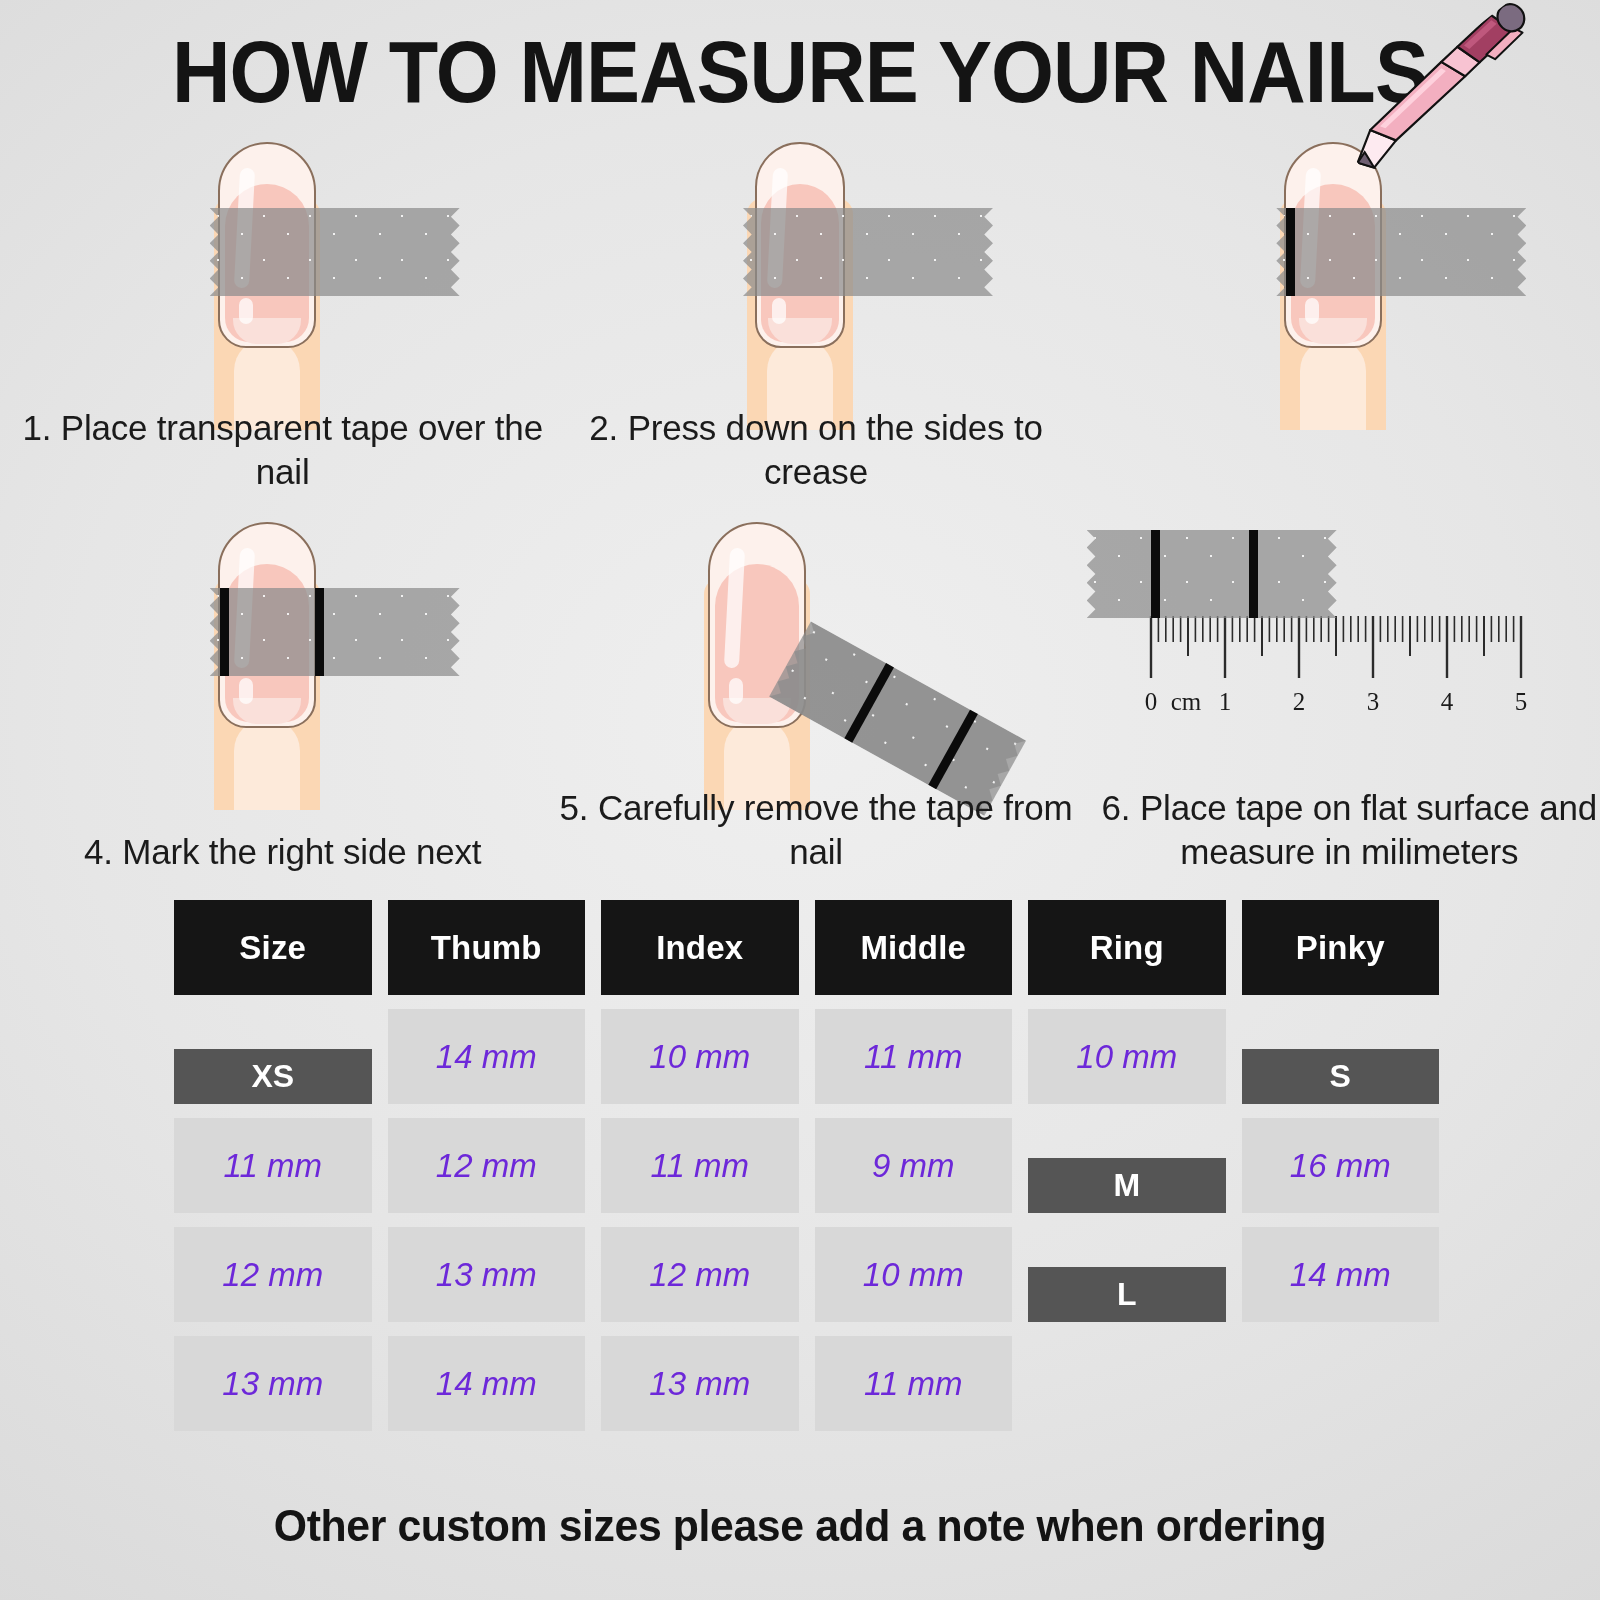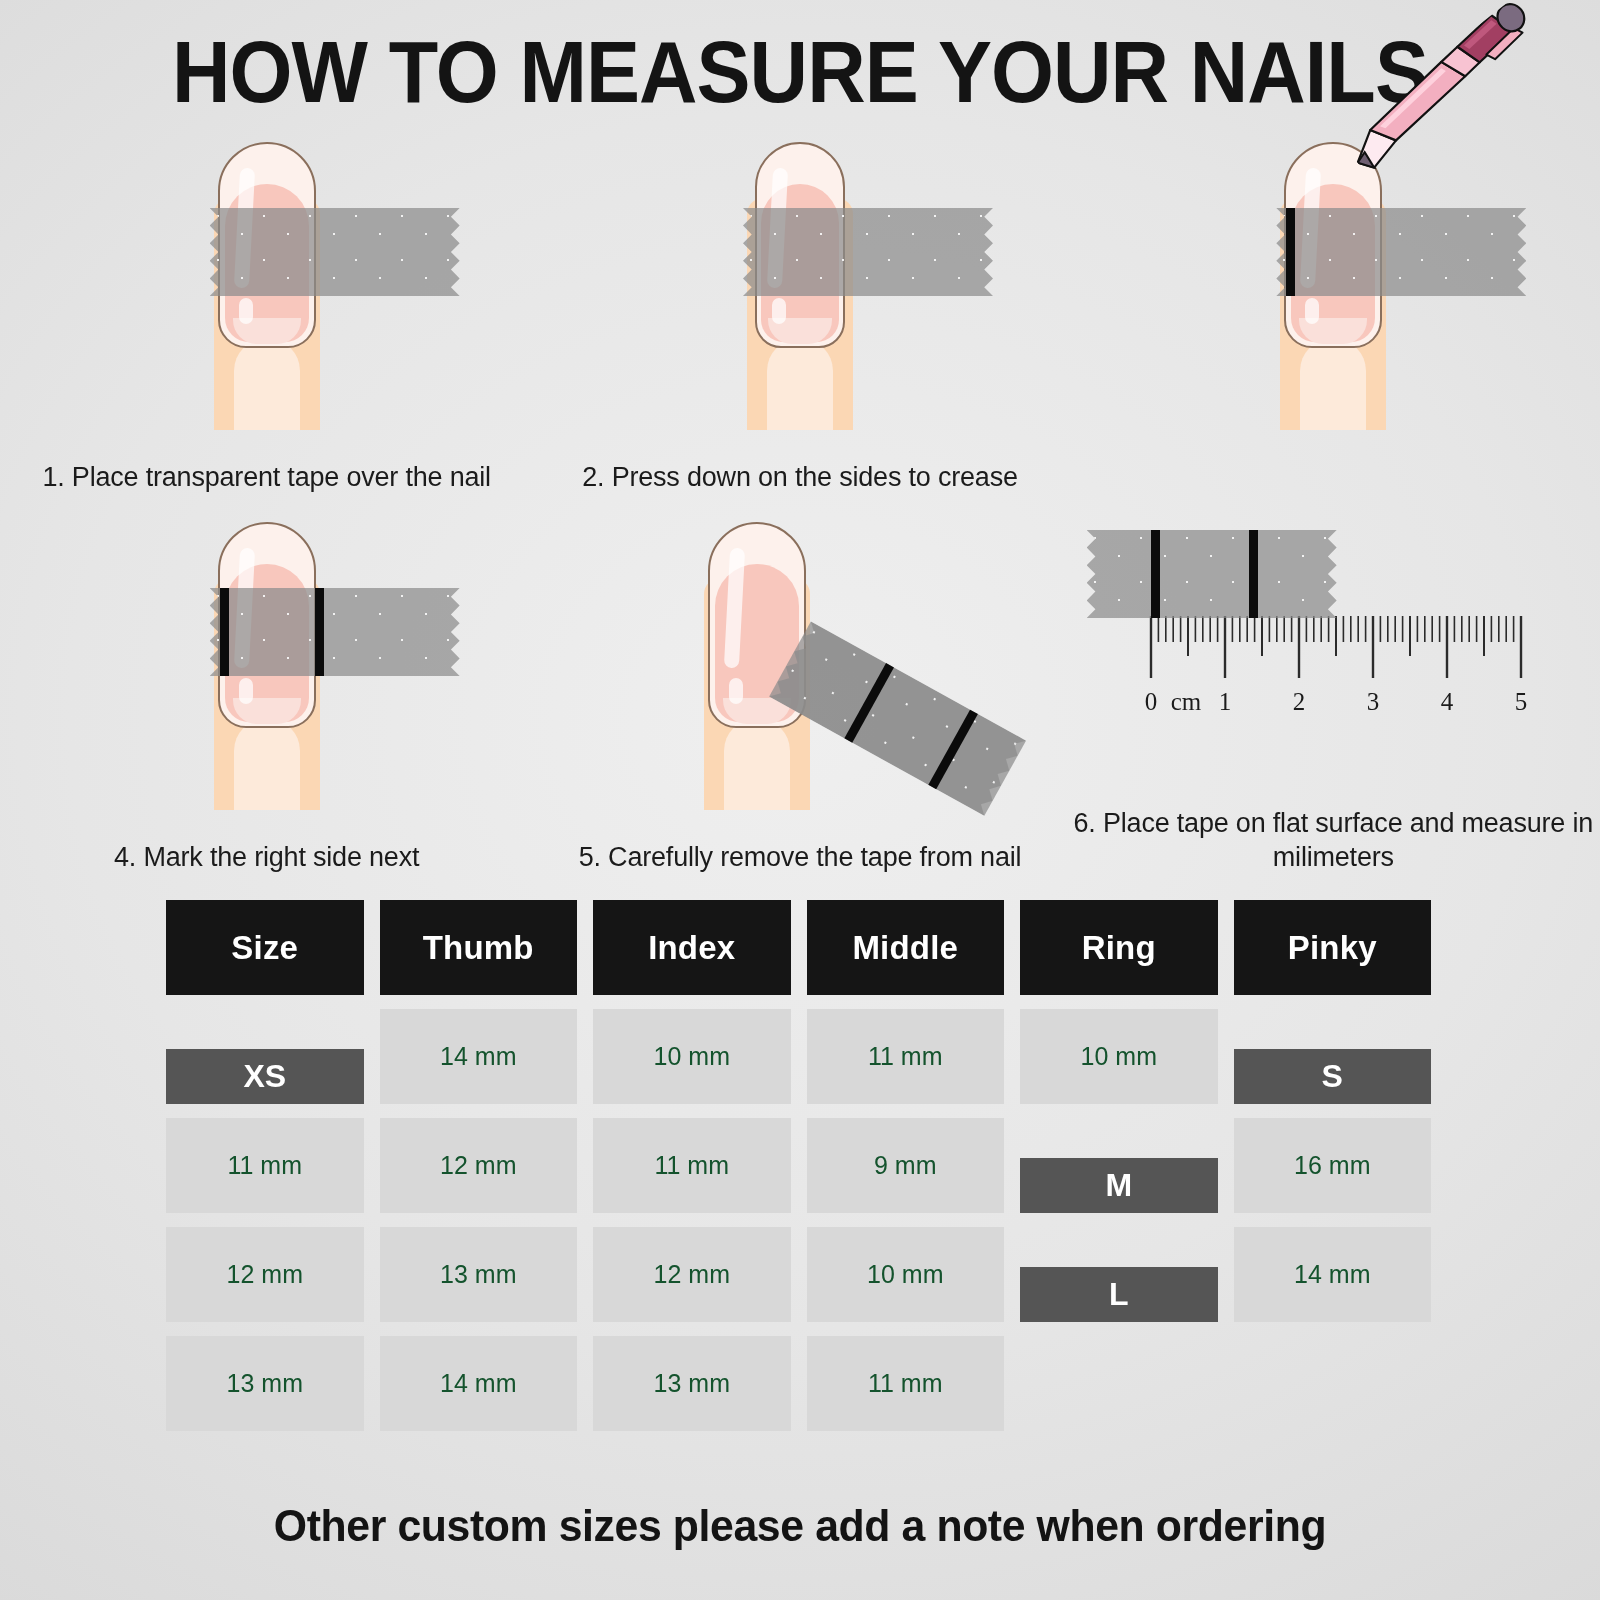--- a/index.html
+++ b/index.html
@@ -35,23 +35,23 @@
     grid-template-rows: 380px 380px;
   }
   .step { position: relative; }
   .art {
     position: relative;
     height: 300px;
     width: 100%;
   }
   .caption {
     position: absolute;
-    bottom: 8px; left: 0; width: 100%;
+    bottom: 8px; left: 16px; width: 100%;
     text-align: center;
-    font-size: 27px;
+    font-size: 35px;
     line-height: 1.26;
     color: #1b1b1b;
     font-weight: 300;
     letter-spacing: -0.2px;
   }
 
   
   .finger {
     position: absolute;
     left: 50%;
@@ -170,21 +170,21 @@
   .ruler-tape {
     position: absolute;
     left: 20px; top: 28px;
     width: 250px; height: 88px;
   }
   .ruler-svg { position: absolute; left: 60px; top: 112px; }
 
   
   #table {
     position: absolute;
-    top: 900px; left: 166px;
+    top: 900px; left: 174px;
     width: 1265px;
     display: grid;
     grid-template-columns: repeat(6, 1fr);
     grid-auto-rows: 95px;
     gap: 14px 16px;
   }
   .cell {
     display: flex;
     align-items: center;
     justify-content: center;
@@ -198,23 +198,24 @@
   }
   .size-cell {
     background: #555555;
     color: #ffffff;
     font-weight: 700;
     font-size: 32px;
     margin-top: 40px;
   }
   .val-cell {
     background: #d8d8d8;
-    color: #14532d;
+    color: #6d28d9;
     font-weight: 300;
-    font-size: 25px;
+    font-size: 33px;
+    font-style: italic;
   }
 
   
   #footer {
     position: absolute;
     bottom: 48px; left: 0; width: 100%;
     text-align: center;
     font-size: 45px;
     font-weight: 700;
     color: #141414;

